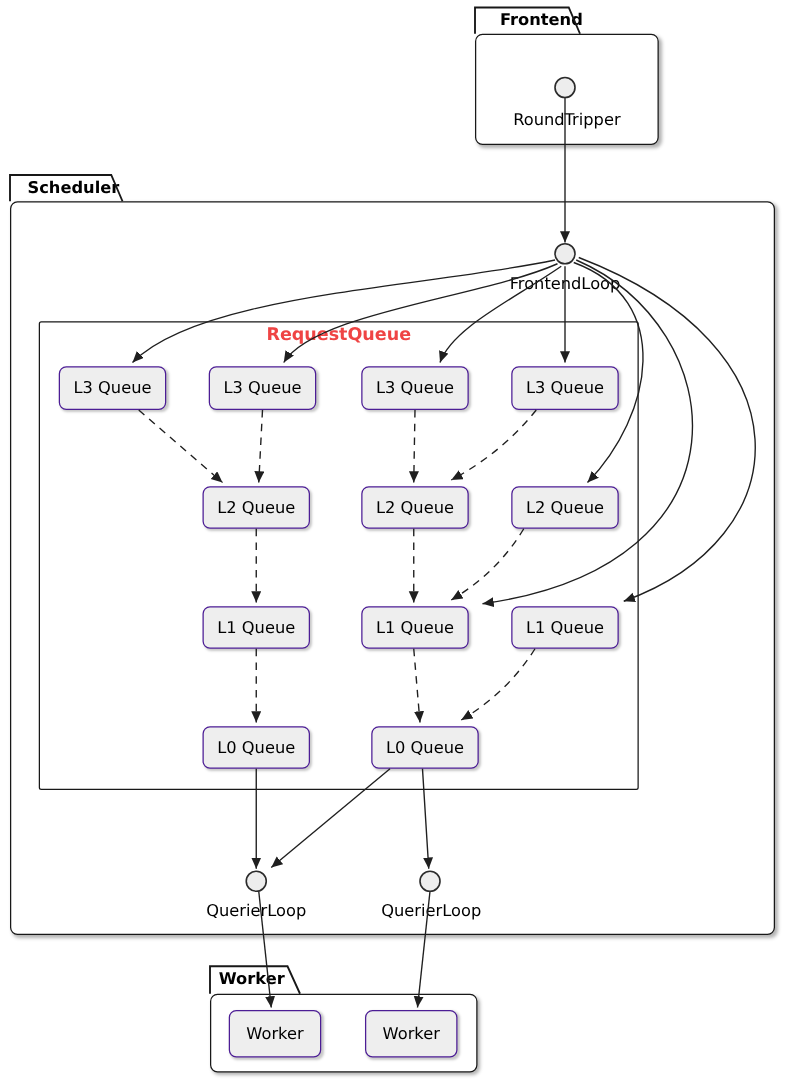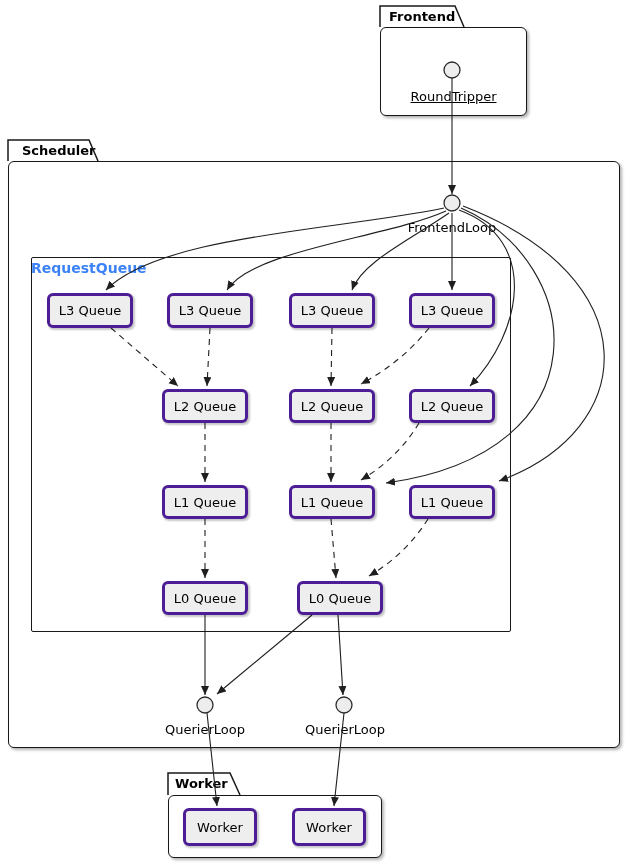--- a/index.html
+++ b/index.html
@@ -30,27 +30,28 @@
   .frame {
     position: absolute;
     background: #ffffff;
     border: 1.3px solid #181818;
     border-radius: 2px;
   }
   .frame-title {
     position: absolute;
     font-size: 14px;
     font-weight: bold;
-    color: #3b82f6;
+    color: #ef4444;
+    text-align: center;
     line-height: 16px;
   }
   .qbox {
     position: absolute;
     background: #eeeeee;
-    border: 3px solid #4c1d95;
+    border: 1px solid #4c1d95;
     border-radius: 6px;
     box-shadow: 1.5px 1.5px 2px rgba(0,0,0,0.22);
     display: flex;
     align-items: center;
     justify-content: center;
     font-size: 13px;
     color: #000000;
     white-space: nowrap;
   }
   .iface-label {
@@ -77,21 +78,21 @@
 
 <div id="canvas">
 
   <div class="pkg-body" style="left:380px; top:27px; width:147px; height:89px;"></div>
   <div class="pkg-body" style="left:8px; top:161px; width:612px; height:587px;"></div>
   <div class="pkg-body" style="left:168px; top:795px; width:214px; height:63px;"></div>
 
   <div class="frame" style="left:31px; top:257px; width:480px; height:375px;"></div>
   <div class="frame-title" style="left:31px; top:260px; width:480px;">RequestQueue</div>
 
-  <div class="pkg-title" style="left:389px; top:9px;">Frontend</div>
+  <div class="pkg-title" style="left:400px; top:9px;">Frontend</div>
   <div class="pkg-title" style="left:22px; top:143px;">Scheduler</div>
   <div class="pkg-title" style="left:175px; top:776px;">Worker</div>
 
   <div class="qbox" style="left:47px;  top:293px; width:86px; height:35px;">L3 Queue</div>
   <div class="qbox" style="left:167px; top:293px; width:86px; height:35px;">L3 Queue</div>
   <div class="qbox" style="left:289px; top:293px; width:86px; height:35px;">L3 Queue</div>
   <div class="qbox" style="left:409px; top:293px; width:86px; height:35px;">L3 Queue</div>
 
   <div class="qbox" style="left:162px; top:389px; width:86px; height:34px;">L2 Queue</div>
   <div class="qbox" style="left:289px; top:389px; width:86px; height:34px;">L2 Queue</div>
@@ -100,21 +101,21 @@
   <div class="qbox" style="left:162px; top:485px; width:86px; height:34px;">L1 Queue</div>
   <div class="qbox" style="left:289px; top:485px; width:86px; height:34px;">L1 Queue</div>
   <div class="qbox" style="left:409px; top:485px; width:86px; height:34px;">L1 Queue</div>
 
   <div class="qbox" style="left:162px; top:581px; width:86px; height:34px;">L0 Queue</div>
   <div class="qbox" style="left:297px; top:581px; width:86px; height:34px;">L0 Queue</div>
 
   <div class="qbox" style="left:183px; top:808px; width:74px; height:38px;">Worker</div>
   <div class="qbox" style="left:292px; top:808px; width:74px; height:38px;">Worker</div>
 
-  <div class="iface-label" style="left:380px; top:89px; width:147px;text-decoration:underline;">RoundTripper</div>
+  <div class="iface-label" style="left:380px; top:89px; width:147px;">RoundTripper</div>
   <div class="iface-label" style="left:382px; top:220px; width:140px;">FrontendLoop</div>
   <div class="iface-label" style="left:145px; top:722px; width:120px;">QuerierLoop</div>
   <div class="iface-label" style="left:285px; top:722px; width:120px;">QuerierLoop</div>
 
   <svg class="overlay" viewBox="0 0 628 867" xmlns="http://www.w3.org/2000/svg">
     <defs>
       <marker id="arrow" markerUnits="userSpaceOnUse" markerWidth="11" markerHeight="9" refX="9" refY="4" orient="auto">
         <path d="M0,0 L9,4 L0,8 Z" fill="#1f1f1f"></path>
       </marker>
     </defs>

